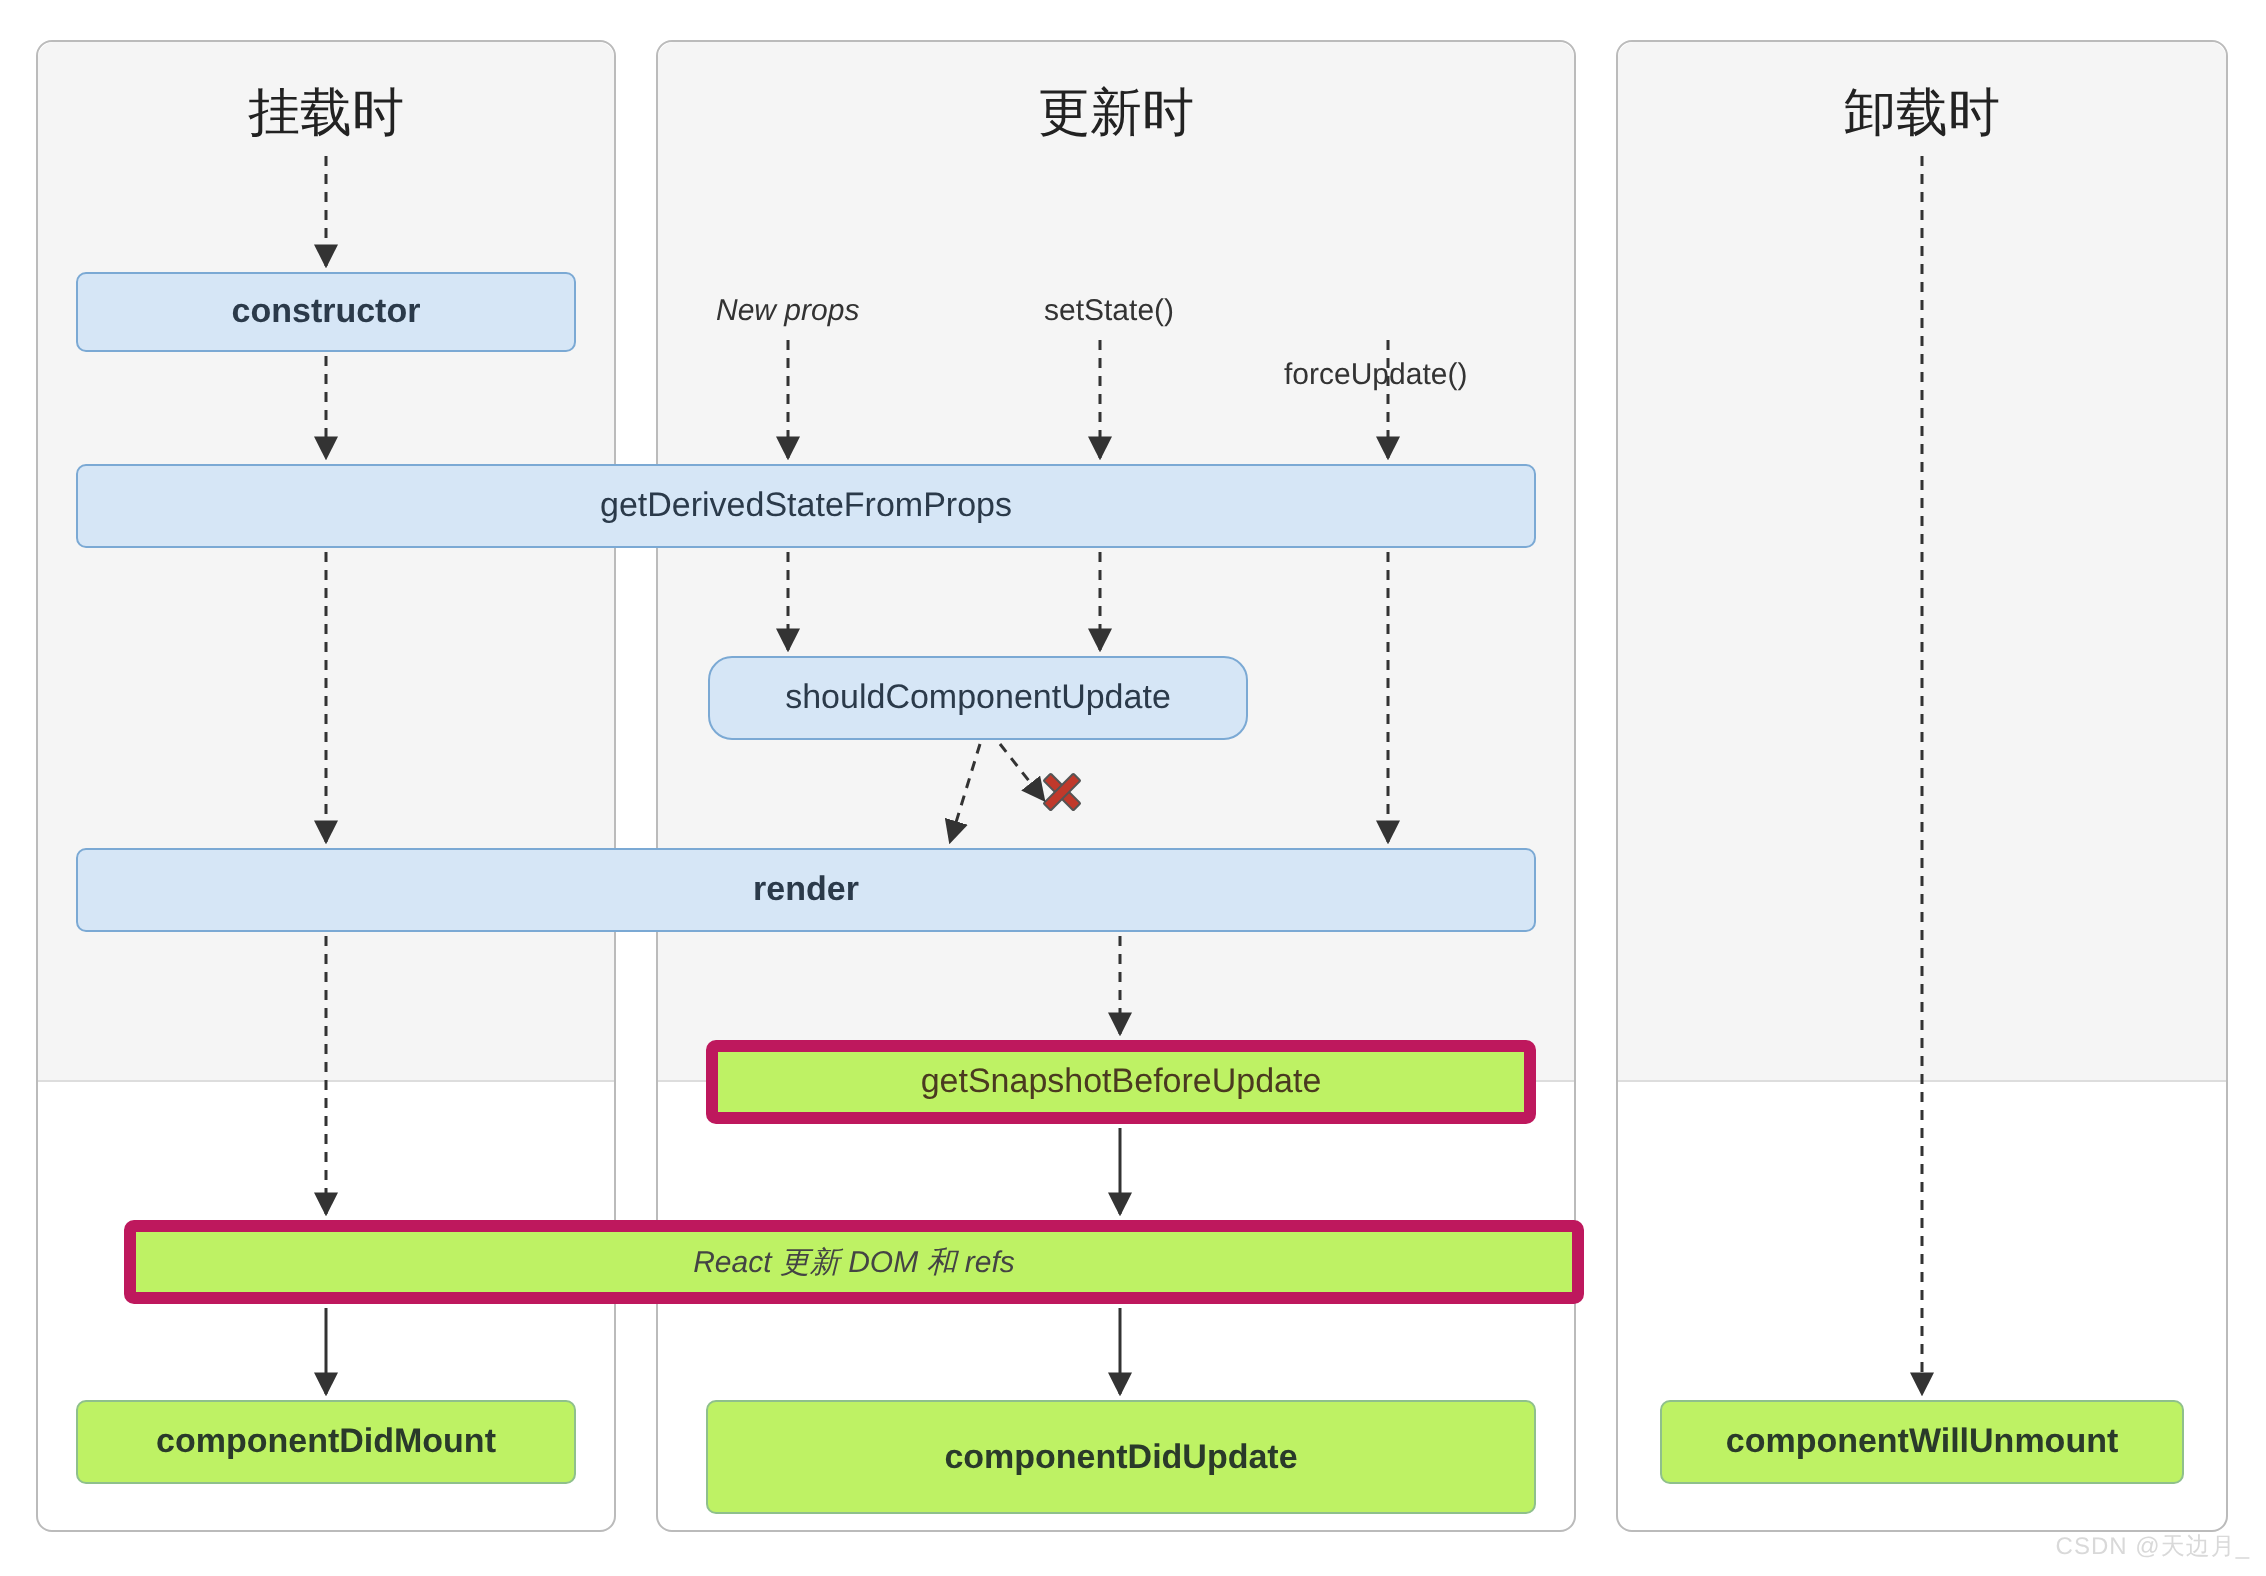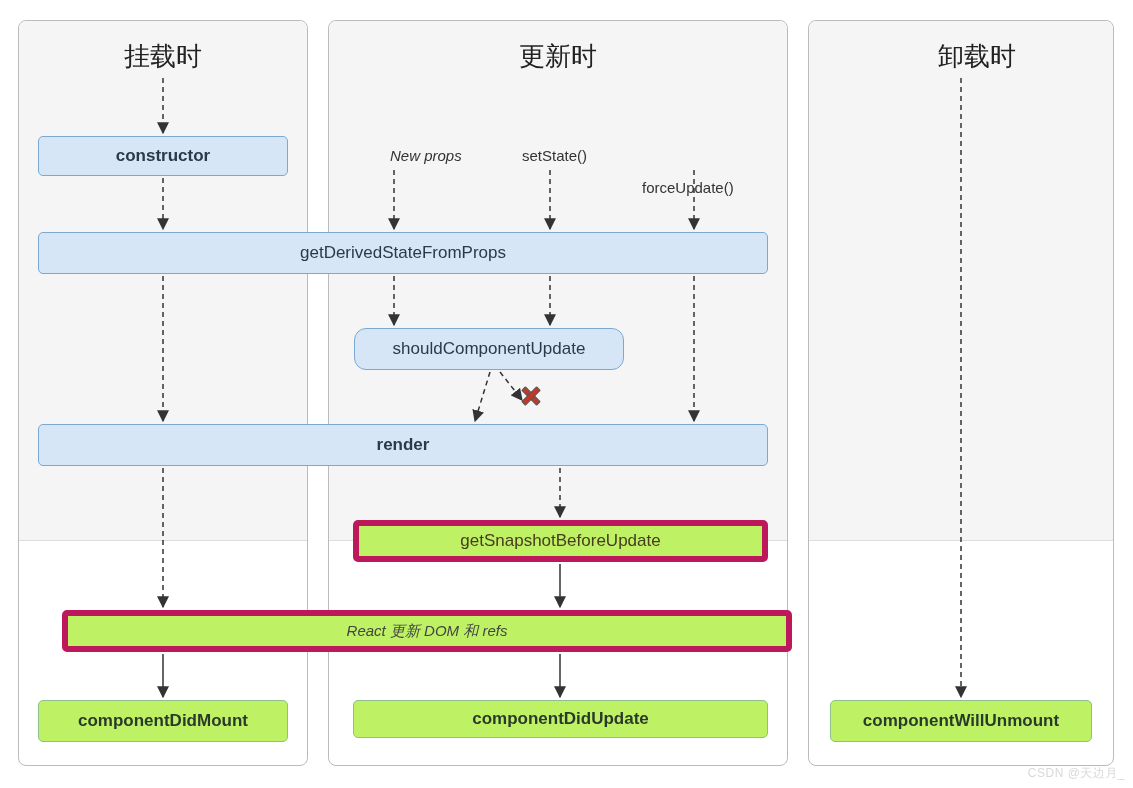--- a/index.html
+++ b/index.html
@@ -16,21 +16,21 @@
   }
   .col {
     position: absolute;
     top: 20px;
     border: 1px solid #bbb;
     border-radius: 8px;
     background: #fff;
   }
   .col-mount { left: 18px; width: 290px; height: 746px; }
   .col-update { left: 328px; width: 460px; height: 746px; }
-  .col-unmount { left: 808px; width: 306px; height: 746px; padding-left: 16px; }
+  .col-unmount { left: 808px; width: 306px; height: 746px; }
   .shade {
     position: absolute;
     left: 0; right: 0; top: 0;
     height: 520px;
     background: #f5f5f5;
     border-radius: 8px 8px 0 0;
     border-bottom: 1px solid #ddd;
   }
   .col-title {
     position: absolute;
@@ -90,39 +90,39 @@
   </div>
   <div class="col col-update">
     <div class="shade"></div>
     <div class="col-title">更新时</div>
   </div>
   <div class="col col-unmount">
     <div class="shade"></div>
     <div class="col-title">卸载时</div>
   </div>
 
-  <span class="label italic" style="left:358px; top:147px;margin-left:32px;">New props</span>
+  <span class="label italic" style="left:358px; top:147px;">New props</span>
   <span class="label" style="left:522px; top:147px;">setState()</span>
   <span class="label" style="left:642px; top:147px;margin-top:32px;">forceUpdate()</span>
 
   <div class="box blue bold" style="left:38px; top:136px; width:250px; height:40px;text-align:right;">constructor</div>
 
   <div class="box blue" style="left:38px; top:232px; width:730px; height:42px;">getDerivedStateFromProps</div>
 
   <div class="box blue" style="left:354px; top:328px; width:270px; height:42px;border-radius:12px;">shouldComponentUpdate</div>
 
   <div class="box blue bold" style="left:38px; top:424px; width:730px; height:42px;">render</div>
 
   <div class="box yellow" style="left:353px; top:520px; width:415px; height:42px;">getSnapshotBeforeUpdate</div>
 
   <div class="box yellow italic" style="left:38px; top:610px; width:730px; height:42px; font-style:italic;margin-left:24px;">React 更新 DOM 和 refs</div>
 
   <div class="box green bold" style="left:38px; top:700px; width:250px; height:42px;">componentDidMount</div>
 
-  <div class="box green bold" style="left:353px; top:700px; width:415px; height:38px;">componentDidUpdate</div>
+  <div class="box green bold" style="left:353px; top:700px; width:415px; height:57px;">componentDidUpdate</div>
 
   <div class="box green bold" style="left:830px; top:700px; width:262px; height:42px;">componentWillUnmount</div>
 
   <span class="cross-icon"></span>
 
   <svg class="connectors" width="1133" height="788">
     <defs>
       <marker id="arr" viewBox="0 0 10 10" refX="9" refY="5" markerWidth="8" markerHeight="8" orient="auto">
         <path d="M0,0 L10,5 L0,10 z" fill="#333"></path>
       </marker>

